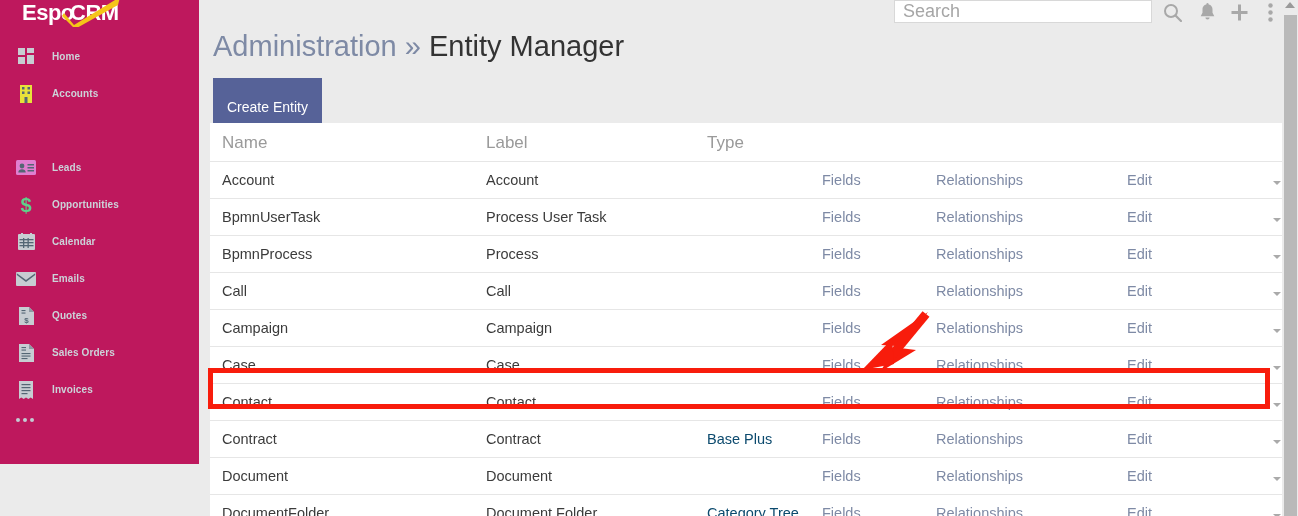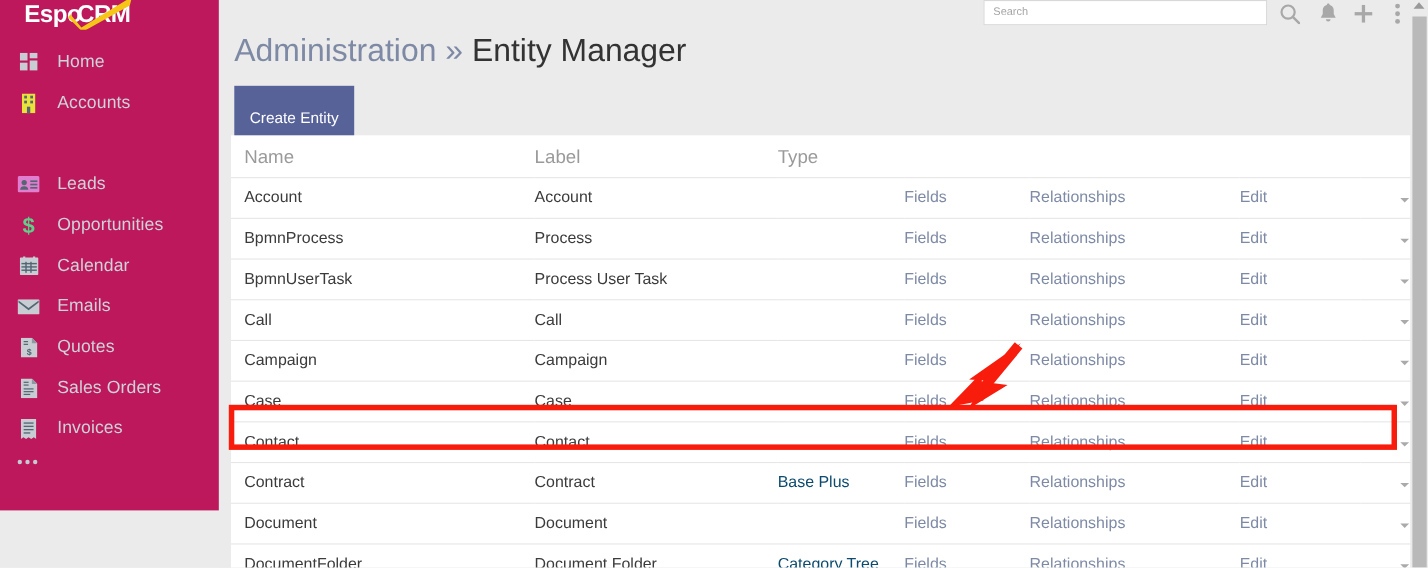--- a/index.html
+++ b/index.html
@@ -34,23 +34,24 @@
     display: flex; align-items: center;
     cursor: pointer;
   }
   .nav-icon {
     width: 24px; margin-left: 14px;
     display: flex; align-items: center; justify-content: center;
     flex: none;
   }
   .nav-label {
     margin-left: 14px;
-    font-size: 16px;
+    font-size: 10px;
     color: #ccd3d9;
     letter-spacing: .1px;
+    font-weight: bold;
   }
   .nav-more {
     position: absolute; left: 16px; top: 418px;
     display: flex; gap: 3px; cursor: pointer;
   }
   .nav-more span {
     width: 4px; height: 4px; border-radius: 50%;
     background: #c3ccd3;
   }
 
@@ -59,21 +60,21 @@
     position: absolute; left: 199px; top: 0;
     width: 1099px; height: 24px;
     background: #ebebeb;
   }
   #search-input {
     position: absolute; left: 695px; top: 0px;
     width: 258px; height: 23px;
     box-sizing: border-box;
     border: 1px solid #d8d8d8;
     background: #fff;
-    font-size: 10px;
+    font-size: 18px;
     font-family: "Liberation Sans", sans-serif;
     color: #555;
     padding: 0 8px;
     outline: none;
   }
   #search-input::placeholder { color: #a6a6a6; }
 
   .top-icon {
     position: absolute; top: 0px;
     height: 24px; width: 26px;
@@ -394,31 +395,31 @@
           <tr>
             <td class="cell-name col-name">Account</td>
             <td class="cell-label col-label">Account</td>
             <td class="cell-type col-type"></td>
             <td class="col-fields"><span class="row-link">Fields</span></td>
             <td class="col-rel"><span class="row-link">Relationships</span></td>
             <td class="col-edit"><span class="row-link">Edit</span></td>
             <td class="col-menu"><span class="caret-down"></span></td>
           </tr>
           <tr>
+            <td class="cell-name col-name">BpmnUserTask</td>
+            <td class="cell-label col-label">Process User Task</td>
+            <td class="cell-type col-type"></td>
+            <td class="col-fields"><span class="row-link">Fields</span></td>
+            <td class="col-rel"><span class="row-link">Relationships</span></td>
+            <td class="col-edit"><span class="row-link">Edit</span></td>
+            <td class="col-menu"><span class="caret-down"></span></td>
+          </tr>
+          <tr>
             <td class="cell-name col-name">BpmnProcess</td>
             <td class="cell-label col-label">Process</td>
-            <td class="cell-type col-type"></td>
-            <td class="col-fields"><span class="row-link">Fields</span></td>
-            <td class="col-rel"><span class="row-link">Relationships</span></td>
-            <td class="col-edit"><span class="row-link">Edit</span></td>
-            <td class="col-menu"><span class="caret-down"></span></td>
-          </tr>
-          <tr>
-            <td class="cell-name col-name">BpmnUserTask</td>
-            <td class="cell-label col-label">Process User Task</td>
             <td class="cell-type col-type"></td>
             <td class="col-fields"><span class="row-link">Fields</span></td>
             <td class="col-rel"><span class="row-link">Relationships</span></td>
             <td class="col-edit"><span class="row-link">Edit</span></td>
             <td class="col-menu"><span class="caret-down"></span></td>
           </tr>
           <tr>
             <td class="cell-name col-name">Call</td>
             <td class="cell-label col-label">Call</td>
             <td class="cell-type col-type"></td>

